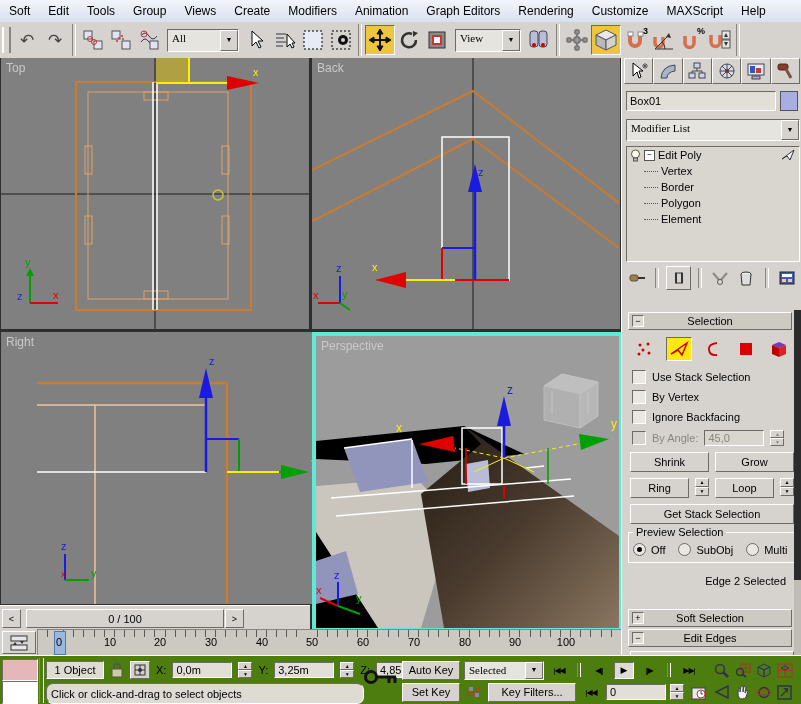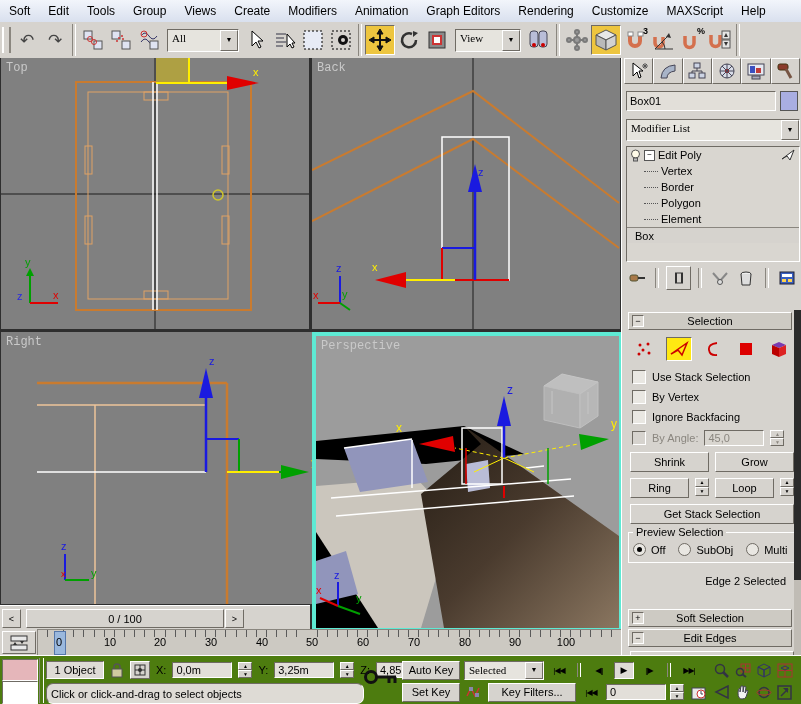--- a/index.html
+++ b/index.html
@@ -38,21 +38,21 @@
   #menubar span{padding:0 9px;}
 
   
   #toolbar{position:absolute;left:0;top:22px;width:801px;height:36px;background:#d6d3ce;
            display:flex;align-items:center;border-bottom:1px solid #8a867f;}
   #toolbar .handle{width:5px;height:26px;margin:0 2px;border-left:2px solid #fff;border-right:2px solid #8a867f;}
 
   
   #vp-area{position:absolute;left:0;top:58px;width:621px;height:571px;background:#2e2e2e;}
   .viewport{position:absolute;background:#808080;overflow:hidden;}
-  .vp-label{position:absolute;left:5px;top:3px;color:#c9c9c9;font-size:12px;z-index:5;font-family:Liberation Mono, monospace;}
+  .vp-label{position:absolute;left:5px;top:3px;color:#c9c9c9;font-size:12px;z-index:5;}
   #vp-persp{border:4px solid #5eead4;}
 
   
   #time-slider{position:absolute;left:0;top:547px;width:310px;height:24px;background:#d6d3ce;
         display:flex;align-items:center;border-top:1px solid #fff;}
   #ts-btn{position:absolute;left:26px;top:3px;width:196px;height:17px;font-size:11px;}
   .ts-arrow{width:17px;height:17px;font-size:9px;}
 
   
   #trackbar{position:absolute;left:0;top:629px;width:621px;height:26px;background:#d6d3ce;}
@@ -554,23 +554,20 @@
         <span class="tree-dots"></span>
         <span>Border</span>
       </div>
       <div class="stack-row">
         <span class="tree-dots"></span>
         <span>Polygon</span>
       </div>
       <div class="stack-row">
         <span class="tree-dots"></span>
         <span>Element</span>
-      </div>
-      <div id="stack-box-row">
-        <span>Box</span>
       </div>
     </div>
 
     <div id="stack-tools">
       <div class="stool btn">
           <svg width="18" height="14">
             <rect x="2" y="4" width="8" height="6" rx="2" fill="#a87848" stroke="#553"></rect>
             <line x1="10" y1="7" x2="17" y2="7" stroke="#333" stroke-width="2"></line>
           </svg>
         </div>

